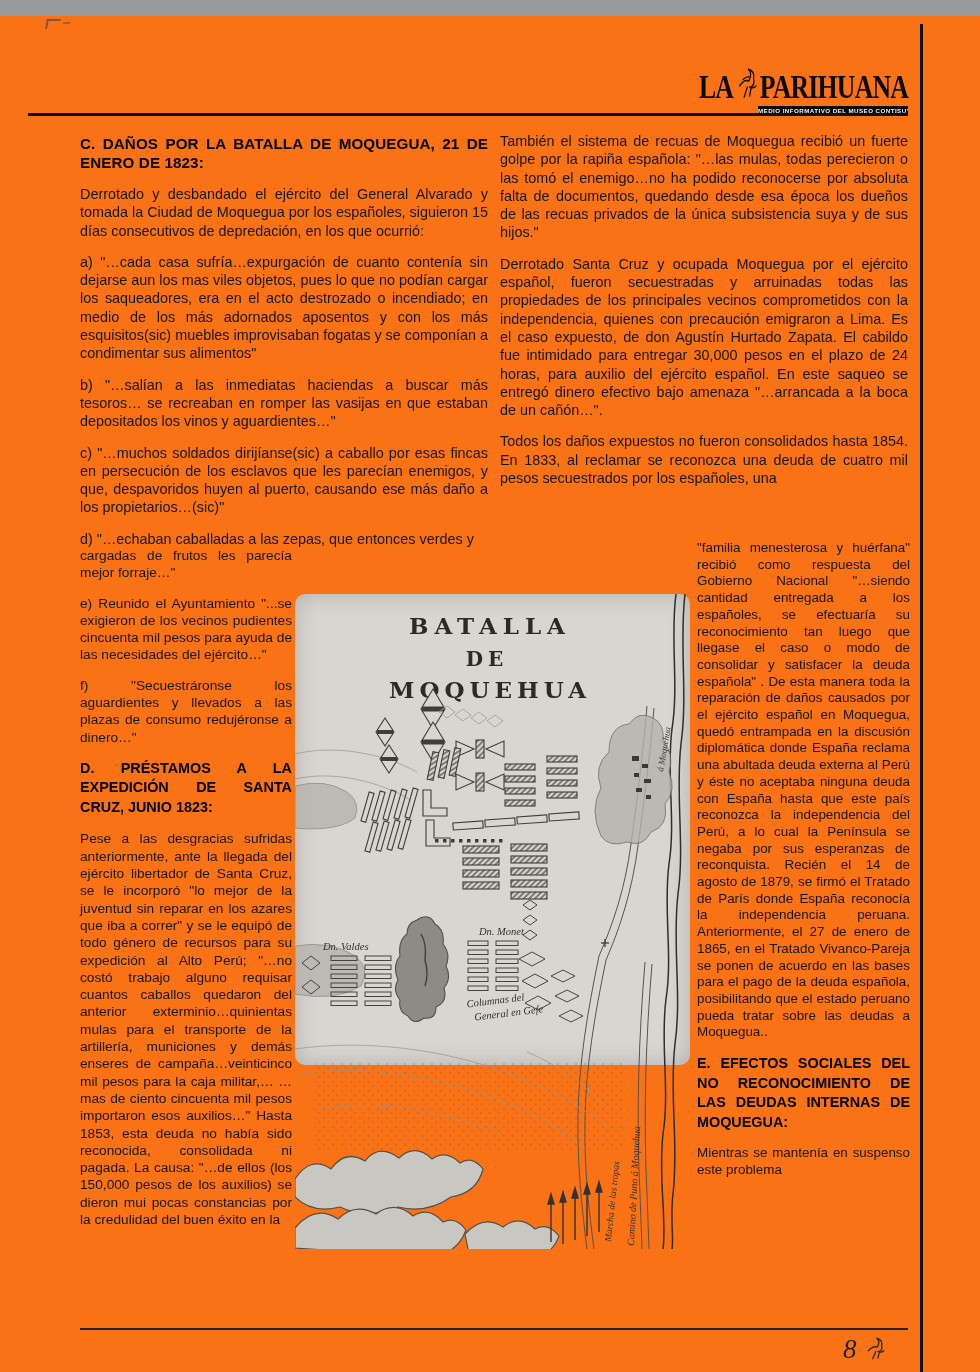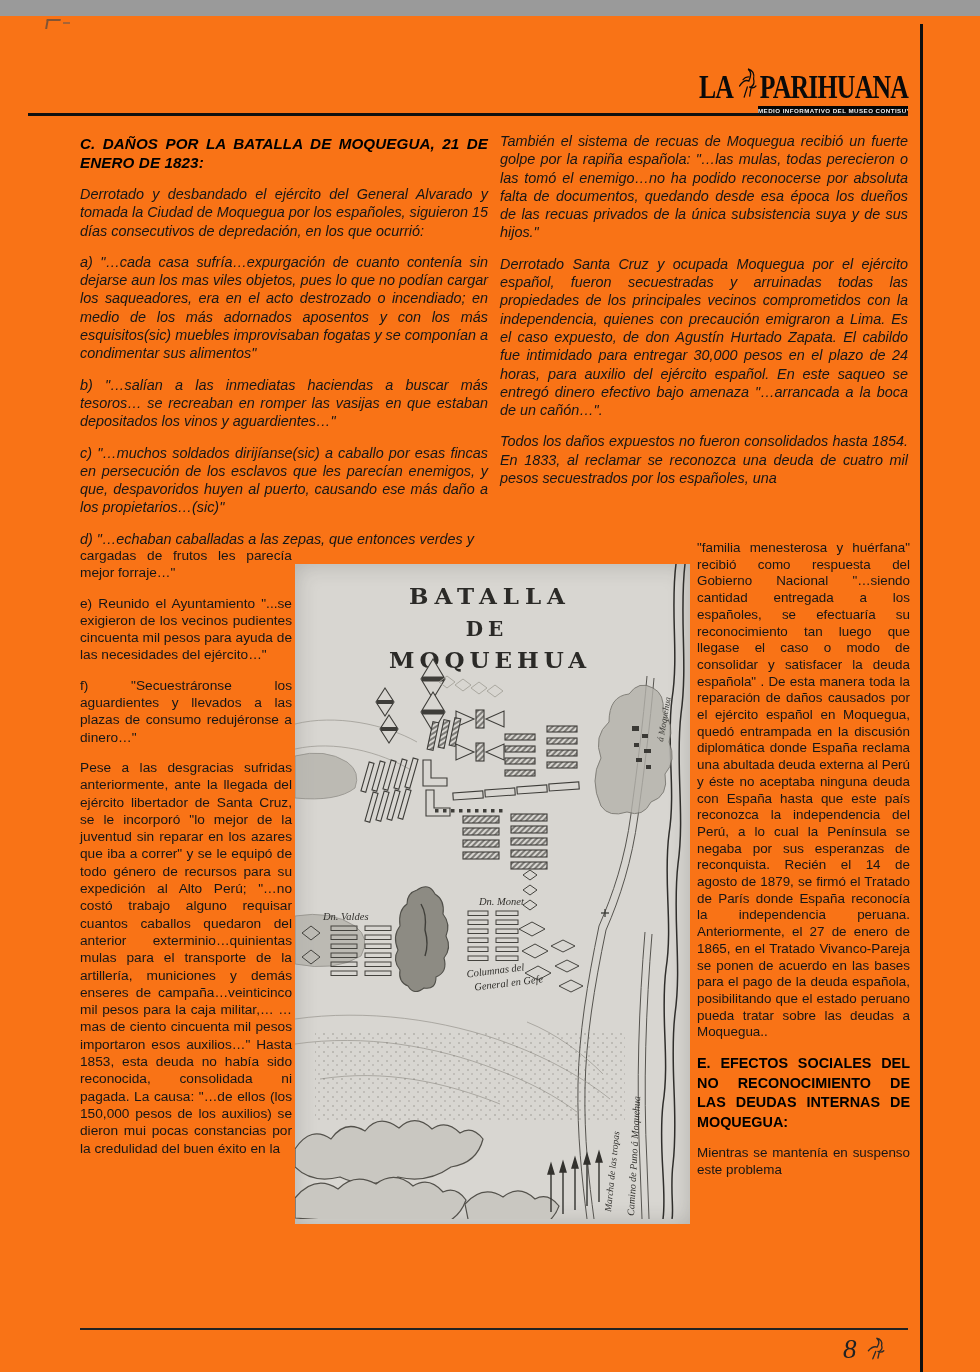--- a/index.html
+++ b/index.html
@@ -19,35 +19,35 @@
   .mast-title{display:inline-flex;align-items:baseline;gap:1px;
               font-family:"Liberation Serif",serif;font-weight:700;font-size:33px;
               letter-spacing:-1px;color:#0a0a0a;transform:scaleX(.78);transform-origin:right bottom;
               white-space:nowrap;line-height:1;}
   .mast-bird{position:relative;top:4px;margin:0 1px;}
   .mast-bar{margin-top:2px;margin-left:auto;width:150px;height:10px;background:#050505;color:#f2f2f2;
             font-size:6.2px;font-weight:700;letter-spacing:.45px;line-height:10px;text-align:center;
             white-space:nowrap;overflow:hidden;}
 
   
-  .col-wide{position:absolute;width:408px;font-size:14.4px;line-height:18.3px;text-align:justify;font-style:italic;}
+  .col-wide{position:absolute;width:408px;font-size:14.4px;line-height:18.3px;text-align:justify;}
   .col-wide p{margin:0 0 13px 0;}
   #left-top{left:80px;top:118px;}
   #right-top{left:500px;top:116px;}
   .h-wide{font-weight:700;font-size:15.2px;line-height:19px;letter-spacing:.1px;color:#000;}
 
   .col-narrow{position:absolute;width:212px;font-size:13.7px;line-height:17.3px;text-align:justify;}
   .col-narrow p{margin:0 0 13px 0;}
   #left-narrow{left:80px;top:531px;}
   #right-narrow{left:697px;top:524px;width:213px;font-size:13.4px;line-height:16.7px;}
   .h-narrow{font-weight:700;font-size:14.4px;line-height:19.5px;color:#000;}
 
   
-  .map-fig{position:absolute;left:295px;top:548px;width:395px;height:660px;background:#d8d6d1;
-           box-shadow:inset 0 0 22px rgba(40,40,35,.22);}
+  .map-fig{position:absolute;left:295px;top:578px;width:395px;height:471px;background:#d8d6d1;
+           box-shadow:inset 0 0 22px rgba(40,40,35,.22);border-radius:10px;}
   .map-fig svg{display:block;}
 
   .caption{position:absolute;left:296px;top:1210px;width:392px;text-align:center;
            font-family:"Liberation Serif",serif;font-style:italic;font-size:15.8px;
            line-height:21px;color:#1b1b1b;}
 
   .pagenum{position:absolute;left:843px;top:1318px;display:flex;align-items:center;gap:7px;
            font-family:"Liberation Serif",serif;font-style:italic;font-size:27px;color:#222;}
 </style>
 </head>
@@ -79,20 +79,21 @@
     <p>a) "…cada casa sufría…expurgación de cuanto contenía sin dejarse aun los mas viles objetos, pues lo que no podían cargar los saqueadores, era en el acto destrozado o incendiado; en medio de los más adornados aposentos y con los más esquisitos(sic) muebles improvisaban fogatas y se componían a condimentar sus alimentos"</p>
     <p>b) "…salían a las inmediatas haciendas a buscar más tesoros… se recreaban en romper las vasijas en que estaban depositados los vinos y aguardientes…"</p>
     <p>c) "…muchos soldados dirijíanse(sic) a caballo por esas fincas en persecución de los esclavos que les parecían enemigos, y que, despavoridos huyen  al puerto, causando ese más daño a los propietarios…(sic)"</p>
     <p>d) "…echaban caballadas a las zepas, que entonces verdes y</p>
   </div>
 
   <div id="left-narrow" class="col-narrow">
     <p>cargadas de frutos les parecía mejor forraje…"</p>
     <p>e) Reunido el Ayuntamiento "...se exigieron  de los vecinos pudientes cincuenta mil pesos para ayuda de las necesidades del ejército…"</p>
     <p>f) "Secuestráronse los aguardientes y llevados a las plazas de consumo redujéronse a dinero…"</p>
+    <p class="h-narrow">D. PRÉSTAMOS A LA EXPEDICIÓN DE SANTA CRUZ, JUNIO 1823:</p>
     <p>Pese a las desgracias sufridas anteriormente, ante la llegada del ejército libertador de Santa Cruz,  se le incorporó "lo mejor de la juventud sin reparar en los azares que iba a correr" y se le equipó de todo género de recursos para su expedición al Alto Perú; "…no costó trabajo alguno requisar  cuantos caballos quedaron del anterior exterminio…quinientas mulas para el transporte de la artillería, municiones y demás enseres de campaña…veinticinco mil pesos para la caja militar,… …mas de ciento cincuenta mil pesos importaron esos auxilios…"  Hasta 1853, esta deuda no había sido reconocida, consolidada ni pagada. La causa: "…de ellos (los 150,000 pesos de los auxilios)  se dieron mui pocas constancias por la credulidad del buen éxito en la</p>
   </div>
 
   <div id="right-top" class="col-wide">
     <p>También el sistema de recuas de Moquegua recibió un fuerte golpe por la rapiña española: "…las mulas, todas perecieron o las tomó el enemigo…no ha podido reconocerse por absoluta falta de documentos, quedando desde esa época los dueños de las recuas privados de la única subsistencia suya y de sus hijos."</p>
     <p>Derrotado Santa Cruz y ocupada Moquegua por el ejército español, fueron secuestradas y arruinadas todas las propiedades de los principales vecinos comprometidos con la independencia, quienes con precaución emigraron a Lima. Es el caso expuesto, de don Agustín Hurtado Zapata. El cabildo fue intimidado para entregar 30,000 pesos en el plazo de 24 horas, para auxilio del ejército español. En este saqueo se entregó dinero efectivo bajo amenaza "…arrancada a la boca de un cañón…".</p>
     <p>Todos los daños expuestos no fueron consolidados hasta 1854. En 1833, al reclamar se reconozca una deuda de cuatro mil pesos secuestrados por los españoles, una</p>
   </div>
 
   <div id="right-narrow" class="col-narrow">

